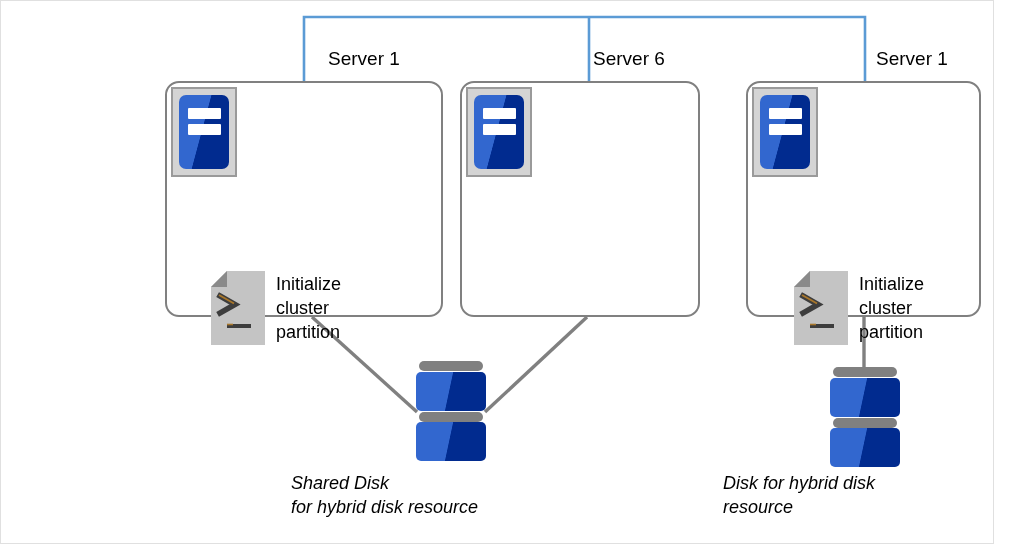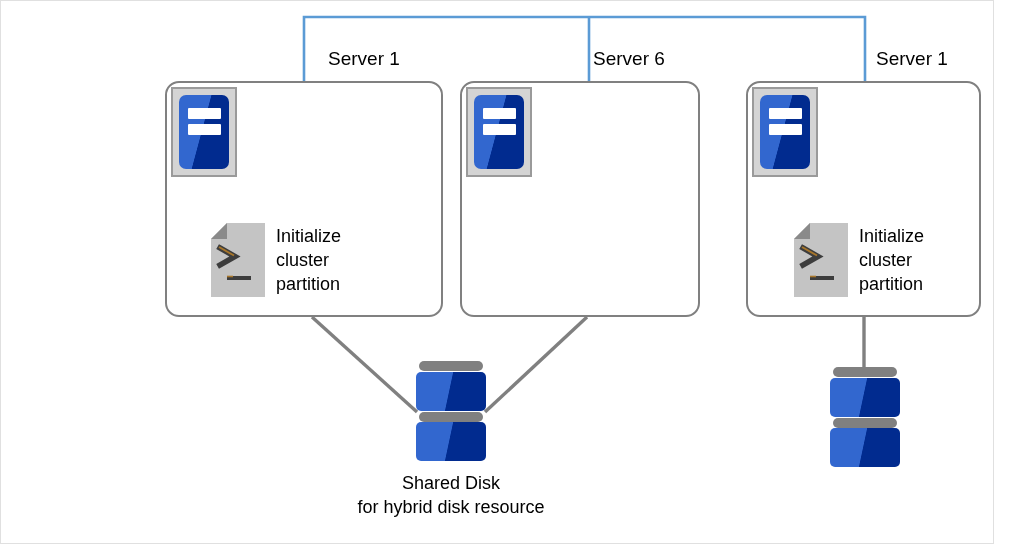--- a/index.html
+++ b/index.html
@@ -74,20 +74,21 @@
   }
   .machine-icon .bar.b1 { top: 17%; }
   .machine-icon .bar.b2 { top: 39%; }
 
   
   .script-item {
     position: absolute;
     display: flex;
     align-items: center;
     gap: 11px;
+    margin-top: 48px;
   }
   .script-icon {
     position: relative;
     width: 54px;
     height: 74px;
     flex: none;
   }
   .script-text {
     font-size: 18px;
     color: #000000;
@@ -120,23 +121,24 @@
     background: #808080;
   }
   .disk .spacer.s1 { top: 0px; }
   .disk .spacer.s2 { top: 51px; }
 
   
   .caption {
     position: absolute;
     font-size: 18px;
     color: #000000;
-    text-align: center;
+    text-align: left;
     line-height: 1.33;
     white-space: pre-line;
+    font-style: italic;
   }
 </style>
 </head>
 <body>
 
 <div id="canvas">
 
   <svg id="vector-layer" viewBox="0 0 1021 544" xmlns="http://www.w3.org/2000/svg">
 
     <g>
@@ -224,14 +226,16 @@
   </div>
   <div class="caption" style="left:290px; top:471px; width:320px;">Shared Disk
 for hybrid disk resource</div>
 
   <div class="disk" style="left:829px; top:366px;">
     <span class="spacer s1"></span>
     <span class="platter p1"></span>
     <span class="spacer s2"></span>
     <span class="platter p2"></span>
   </div>
+  <div class="caption" style="left:722px; top:471px; width:285px;">Disk for hybrid disk
+resource</div>
 
 </div>
 
 </body></html>

